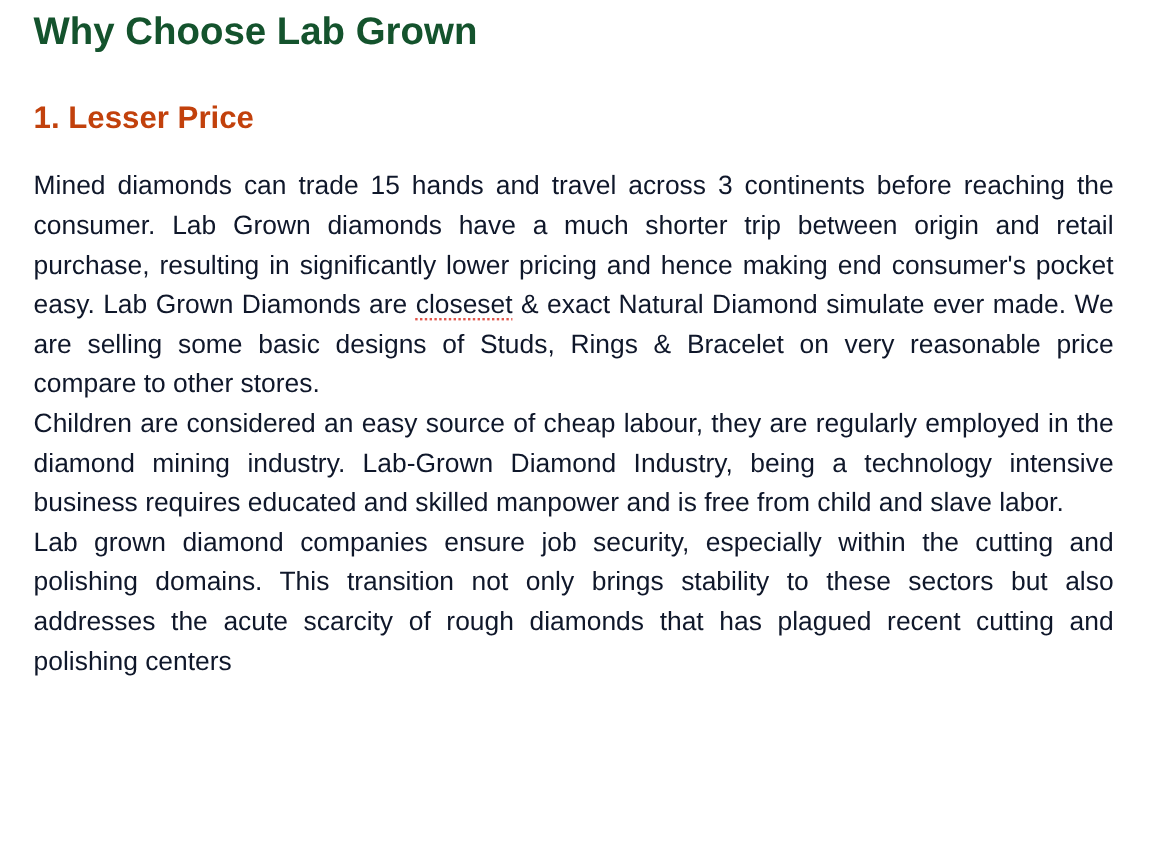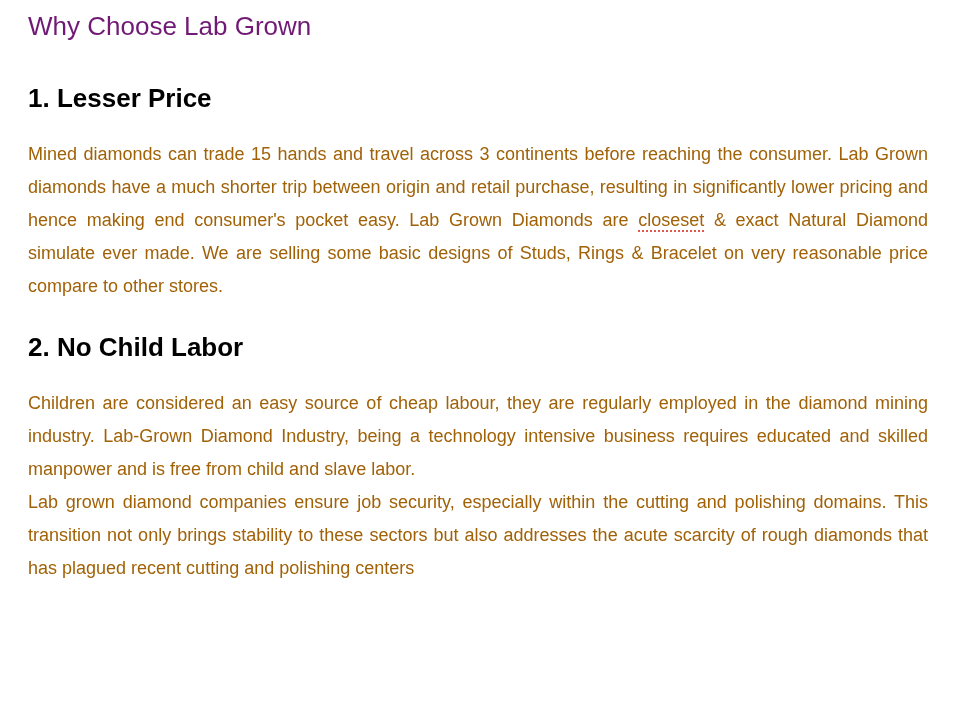--- a/index.html
+++ b/index.html
@@ -12,37 +12,37 @@
     width: 959px;
     height: 715px;
     overflow: hidden;
   }
   .content {
     width: 959px;
     padding: 11px 31px 0 28px;
     font-family: "Liberation Sans", sans-serif;
   }
   h1.page-title {
-    font-size: 26px;
+    font-size: 32px;
     line-height: 30px;
-    font-weight: 400;
-    color: #701a75;
+    font-weight: 700;
+    color: #14532d;
     margin: 0 0 42px 0;
   }
   h2.section-heading {
     font-size: 26px;
     line-height: 30px;
     font-weight: 700;
-    color: #000000;
+    color: #c2410c;
     margin: 29px 0 25px 0;
   }
   p.section-paragraph {
-    font-size: 18px;
+    font-size: 22px;
     line-height: 33px;
-    color: #a16207;
+    color: #0f172a;
     margin: 0;
     text-align: justify;
   }
   .squiggle {
     text-decoration-line: underline;
     text-decoration-style: dotted;
     text-decoration-color: #e2574d;
     text-decoration-thickness: 2px;
     text-underline-offset: 4px;
   }
@@ -53,21 +53,20 @@
 <main class="content">
 
   <h1 class="page-title">Why Choose Lab Grown</h1>
 
   <section>
     <h2 class="section-heading">1. Lesser Price</h2>
     <p class="section-paragraph"><span>Mined diamonds can trade 15 hands and travel across 3 continents before reaching the consumer. Lab Grown diamonds have a much shorter trip between origin and retail purchase, resulting in significantly lower pricing and hence making end consumer's pocket easy. Lab Grown Diamonds are </span><span class="squiggle">closeset</span><span> &amp; exact Natural Diamond simulate ever made.  We are selling some basic designs of Studs, Rings &amp; Bracelet on very reasonable price compare to other stores.</span></p>
   </section>
 
   <section>
-    <h2 class="section-heading">2. No Child Labor</h2>
     <p class="section-paragraph">Children are considered an easy source of cheap labour, they are regularly employed in the diamond mining industry. Lab-Grown Diamond Industry, being a technology intensive business requires educated and skilled manpower and is free from child and slave labor.</p>
   </section>
 
   <section>
     <p class="section-paragraph">Lab grown diamond companies ensure job security, especially within the cutting and polishing domains. This transition not only brings stability to these sectors but also addresses the acute scarcity of rough diamonds that has plagued recent cutting and polishing centers</p>
   </section>
 
 </main>
 
 </body></html>

